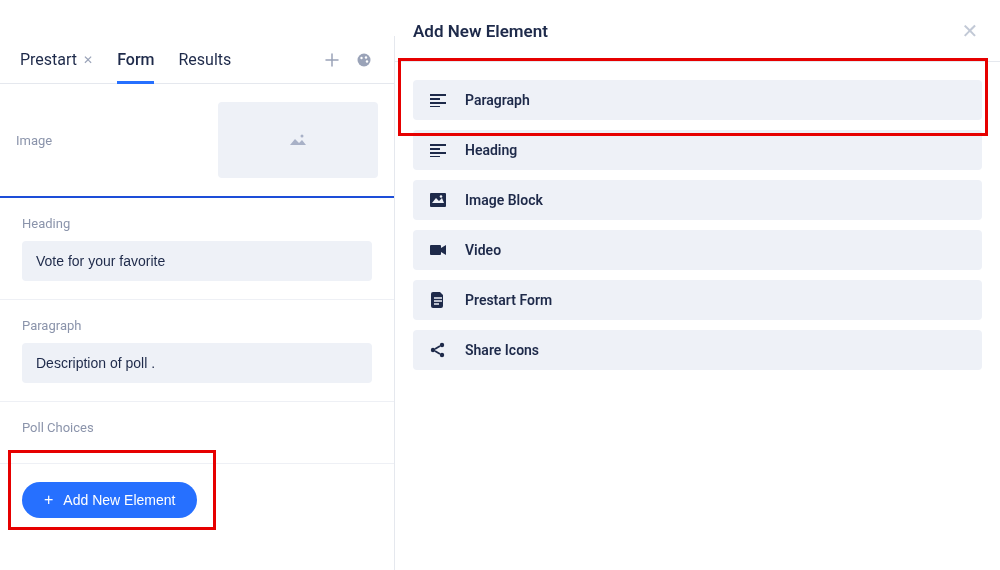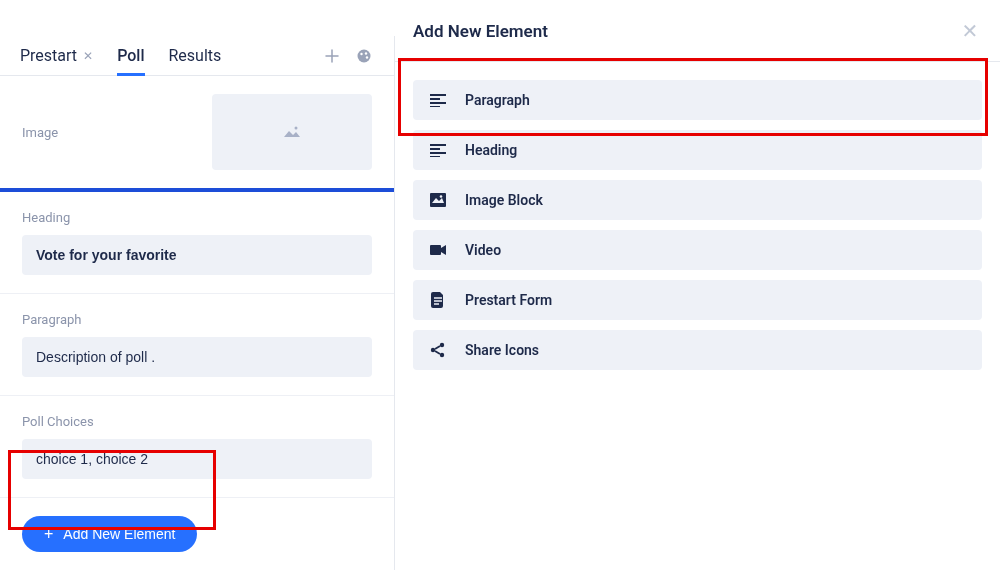--- a/index.html
+++ b/index.html
@@ -82,42 +82,42 @@
   }
   .section-label {
     color: #8b94ab;
     font-size: 13px;
     margin-bottom: 10px;
   }
   .image-section {
     display: flex;
     align-items: center;
     justify-content: space-between;
-    padding: 18px 22px;
-    border-bottom: 4px solid #1d4ed8;
+    padding: 18px 16px;
+    border-bottom: 2px solid #1d4ed8;
   }
   .image-placeholder {
     width: 160px;
     height: 76px;
     background: #eef1f7;
     border-radius: 4px;
     display: flex;
     align-items: center;
     justify-content: center;
     color: #a8b1c7;
   }
   .input-box {
     width: 100%;
     background: #eef1f7;
     border: none;
     border-radius: 4px;
     padding: 12px 14px;
     font-size: 14px;
     color: #1e2a4a;
-    font-weight: 700;
+    font-weight: 400;
   }
   .input-box.light {
     font-weight: 500;
   }
   .add-btn-container {
     padding: 18px 22px;
   }
   .add-btn {
     background: #2670ff;
     color: #fff;
@@ -212,21 +212,21 @@
 <body>
 
 <div class="app">
   <div class="left-panel">
     <div class="tabs-row">
       <div class="tab">
         <span>Prestart</span>
         <span class="tab-close">✕</span>
       </div>
       <div class="tab active">
-        <span>Poll</span>
+        <span>Form</span>
       </div>
       <div class="tab">
         <span>Results</span>
       </div>
       <div class="tabs-actions">
         <span class="icon-btn">
           <svg width="14" height="14" viewBox="0 0 14 14">
               <path d="M7 1v12M1 7h12" stroke="#9aa3b8" stroke-width="1.5" stroke-linecap="round"></path>
             </svg>
         </span>
@@ -256,21 +256,20 @@
       <input class="input-box" value="Vote for your favorite" style="">
     </div>
 
     <div class="section">
       <div class="section-label">Paragraph</div>
       <input class="input-box light" value="Description of poll ." style="">
     </div>
 
     <div class="section">
       <div class="section-label">Poll Choices</div>
-      <input class="input-box light" value="choice 1, choice 2" style="">
     </div>
 
     <div class="add-btn-container">
       <button class="add-btn">
         <span class="plus">+</span>
         <span>Add New Element</span>
       </button>
     </div>
   </div>
 

